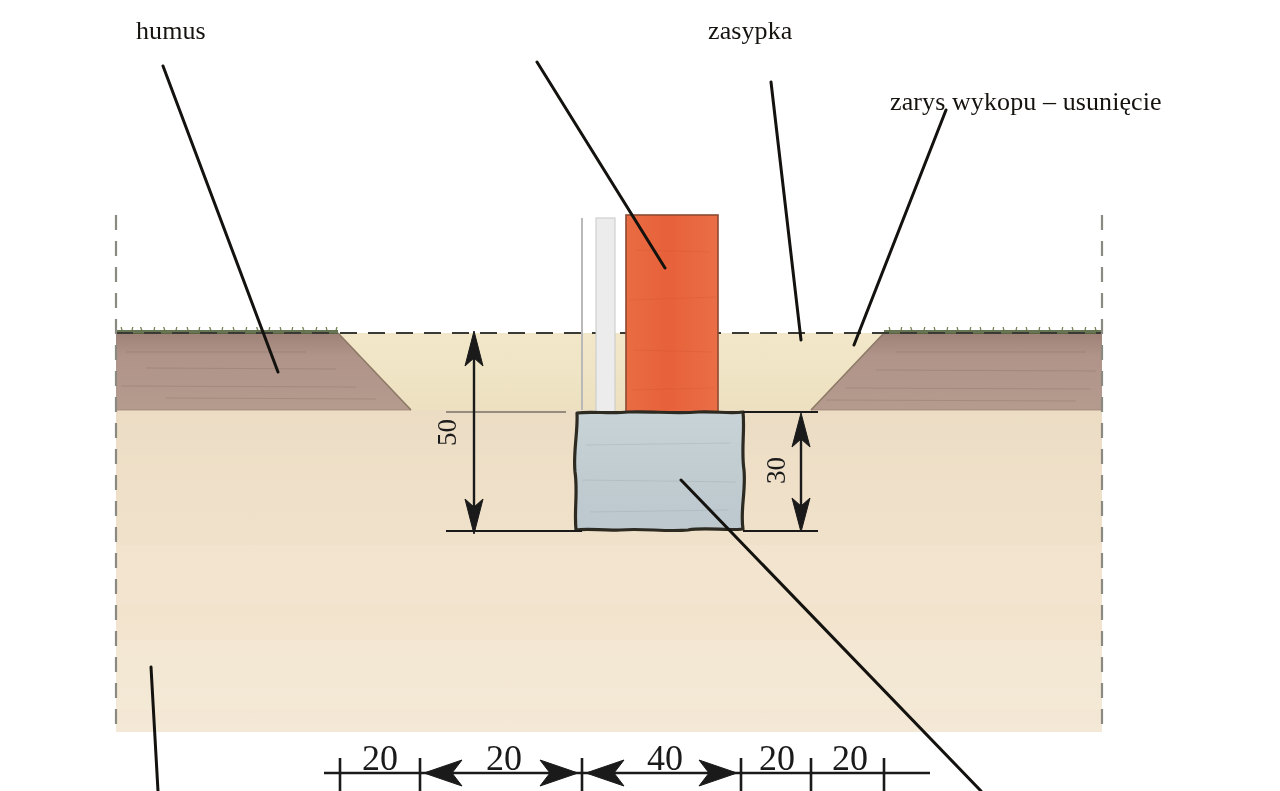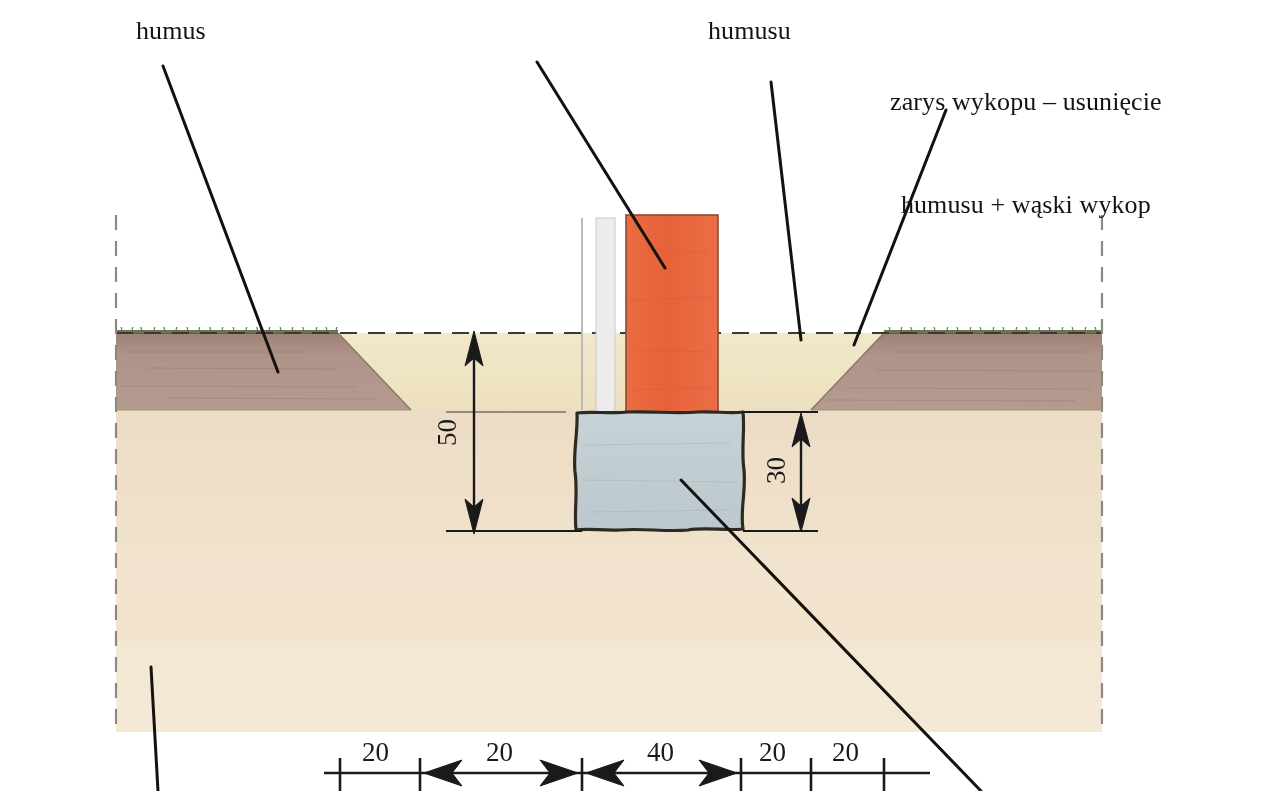--- a/index.html
+++ b/index.html
@@ -8,23 +8,23 @@
     font-family:"Liberation Serif","DejaVu Serif",serif;
     color:#111;
   }
   #stage{position:absolute;left:6px;top:0;width:1280px;height:791px;text-decoration:underline;}
   #stage svg{position:absolute;left:0;top:0;}
   .lbl{position:absolute;font-family:"Liberation Serif","DejaVu Serif",serif;
        font-size:26px;color:#16130f;white-space:pre;letter-spacing:.1px;}
   .lbl-humus{left:130px;top:16px;}
   .lbl-wall{left:309px;top:16px;}
   .lbl-backfill{left:702px;top:16px;}
-  .blk-outline{left:884px;top:16px;text-align:center;line-height:1.32;}
+  .blk-outline{left:884px;top:16px;text-align:left;line-height:1.32;}
   .blk-outline div{white-space:pre;}
-  .dim-num{position:absolute;font-size:27px;color:#1a1a1a;
+  .dim-num{position:absolute;font-size:36px;color:#1a1a1a;
            font-family:"Liberation Serif","DejaVu Serif",serif;}
   .dim-v{position:absolute;font-size:27px;color:#1a1a1a;
          font-family:"Liberation Serif","DejaVu Serif",serif;
          transform-origin:center center;transform:rotate(-90deg);}
 </style>
 </head>
 <body>
 
 <div id="stage">
 
@@ -204,25 +204,24 @@
       <path d="M765,82 L795,340"></path>
       <path d="M940,110 L848,345"></path>
       <path d="M675,480 L975,791"></path>
       <path d="M145,667 L152,791"></path>
     </g>
   </svg>
 
   <div class="lbl lbl-humus">humus</div>
 
 
-  <div class="lbl lbl-backfill">humusu</div>
+  <div class="lbl lbl-backfill">zasypka</div>
 
   <div class="lbl blk-outline">
     <div>zarys wykopu – usunięcie</div>
-    <div>humusu + wąski wykop</div>
   </div>
 
   <div class="dim-v" style="left:419px;top:417px;width:44px;text-align:center;">50</div>
   <div class="dim-v" style="left:748px;top:455px;width:44px;text-align:center;">30</div>
 
   <div class="dim-num" style="left:356px;top:737px;">20</div>
   <div class="dim-num" style="left:480px;top:737px;">20</div>
   <div class="dim-num" style="left:641px;top:737px;">40</div>
   <div class="dim-num" style="left:753px;top:737px;">20</div>
   <div class="dim-num" style="left:826px;top:737px;">20</div>

